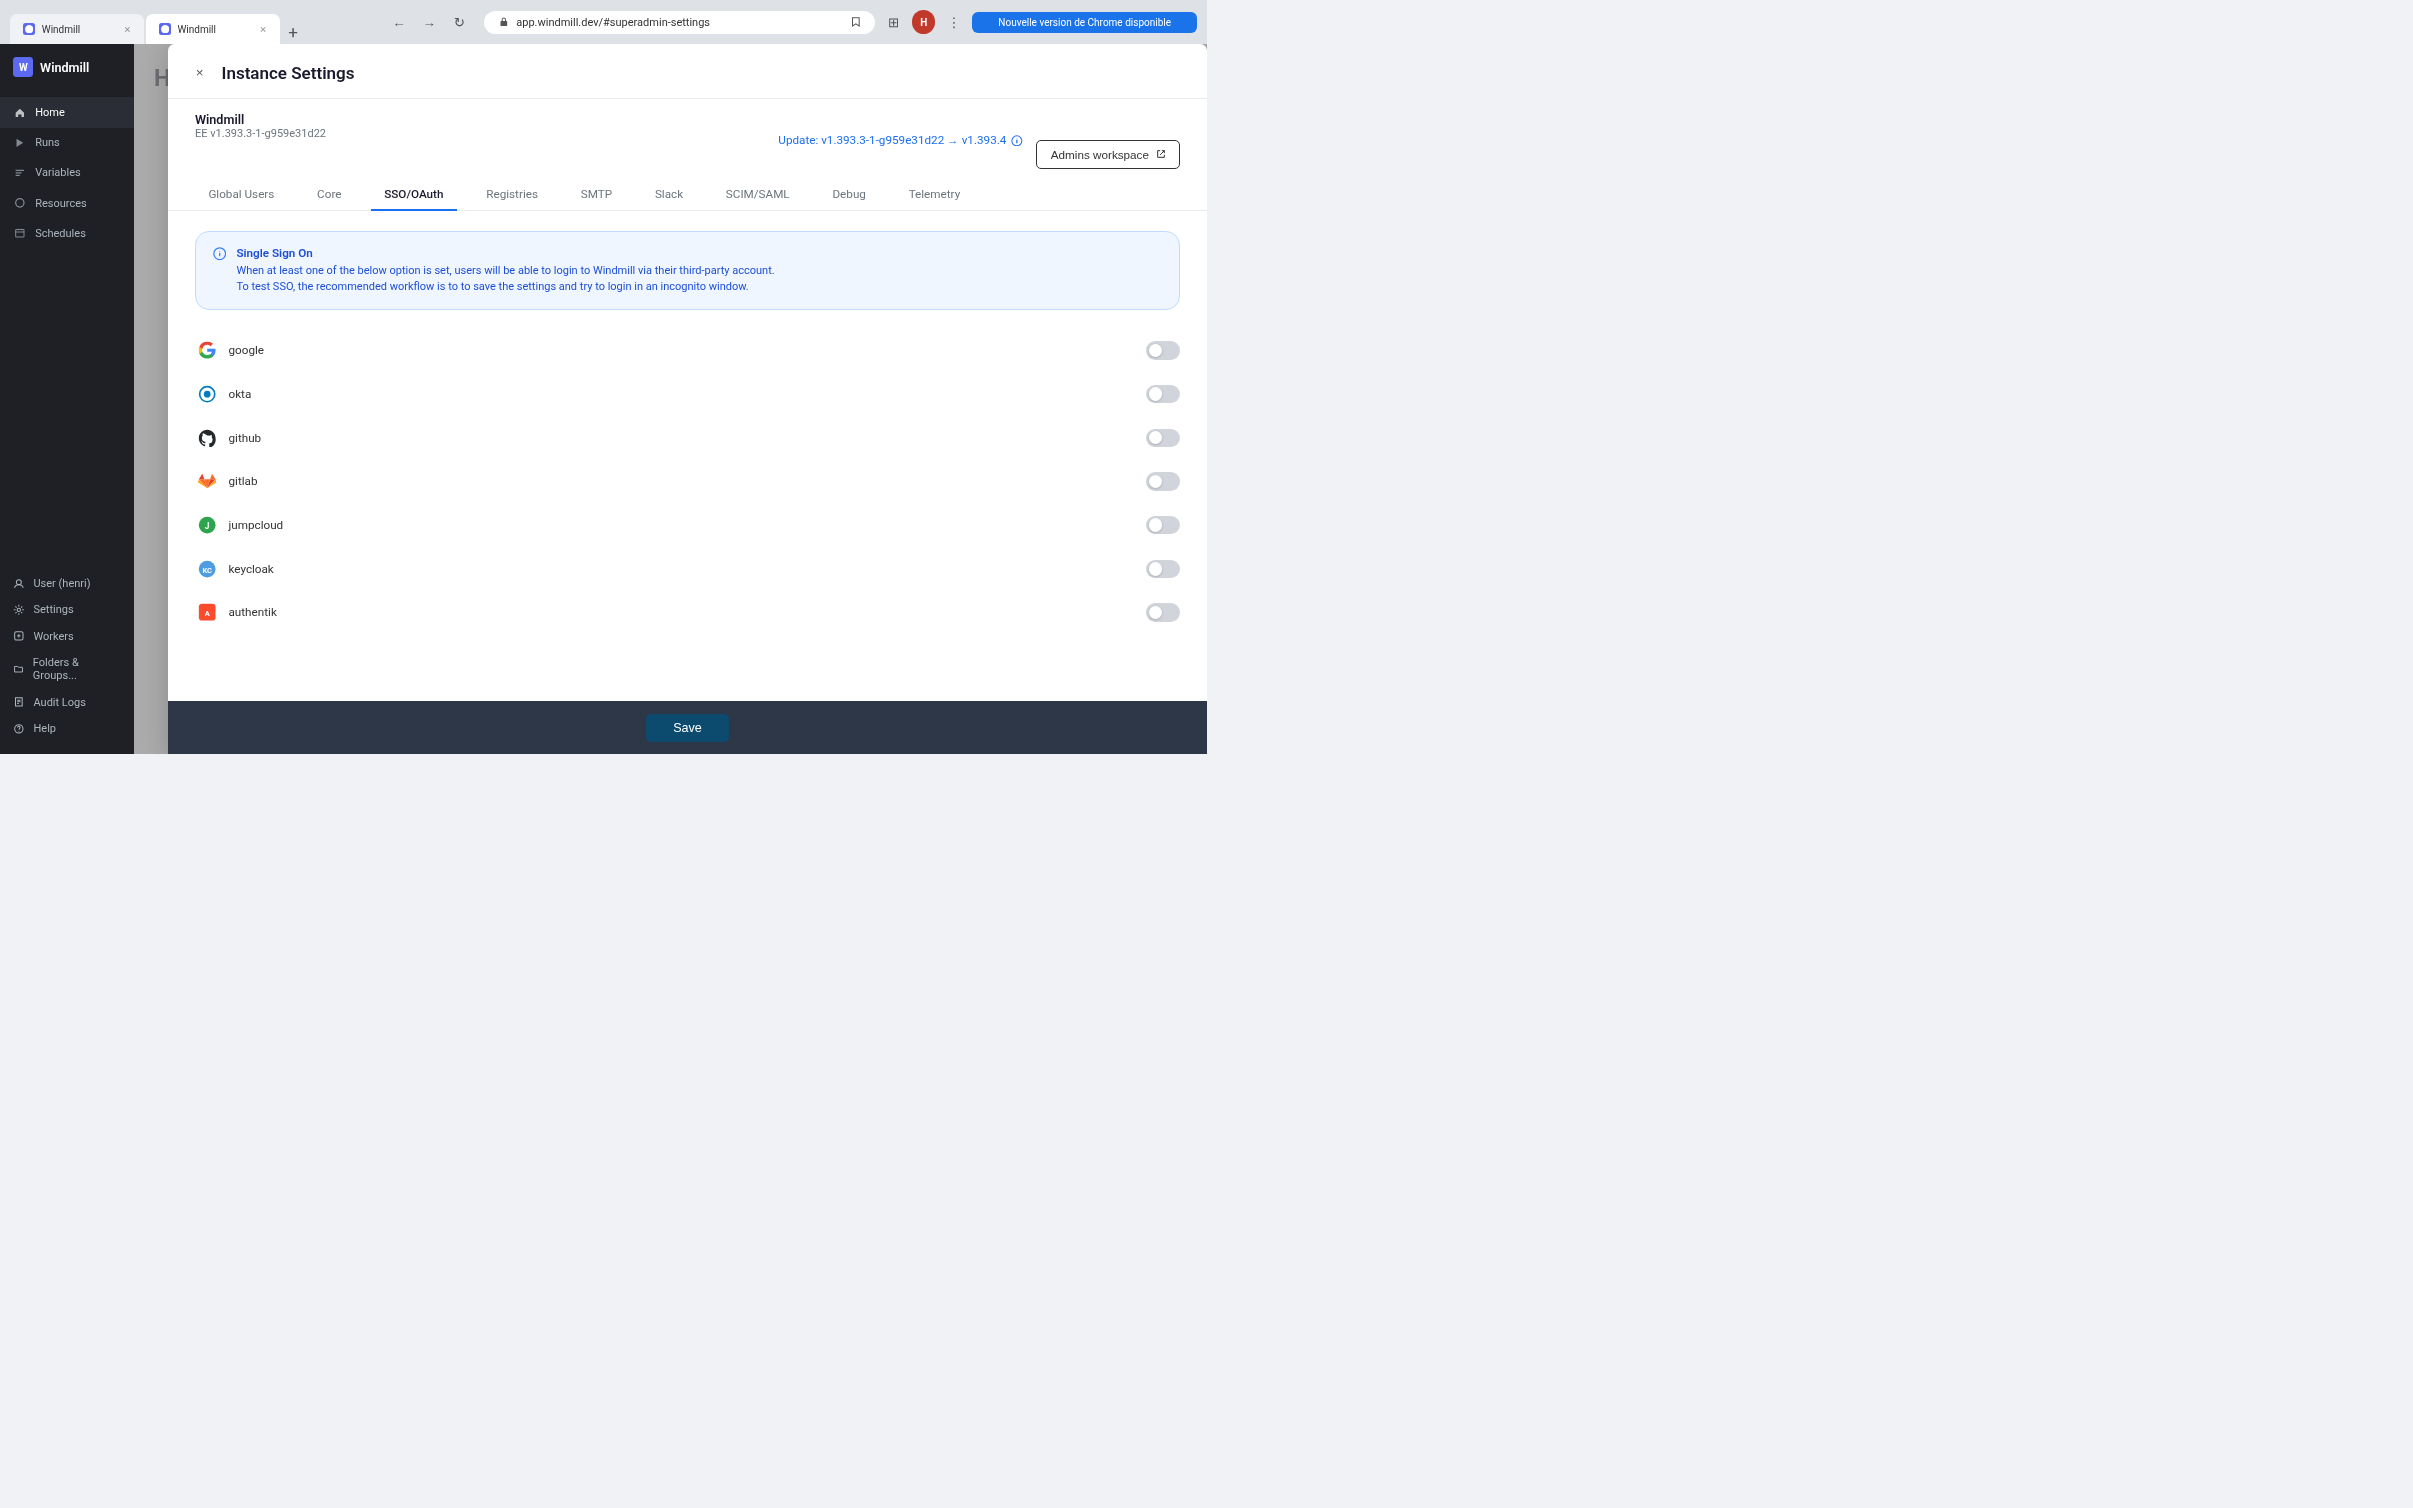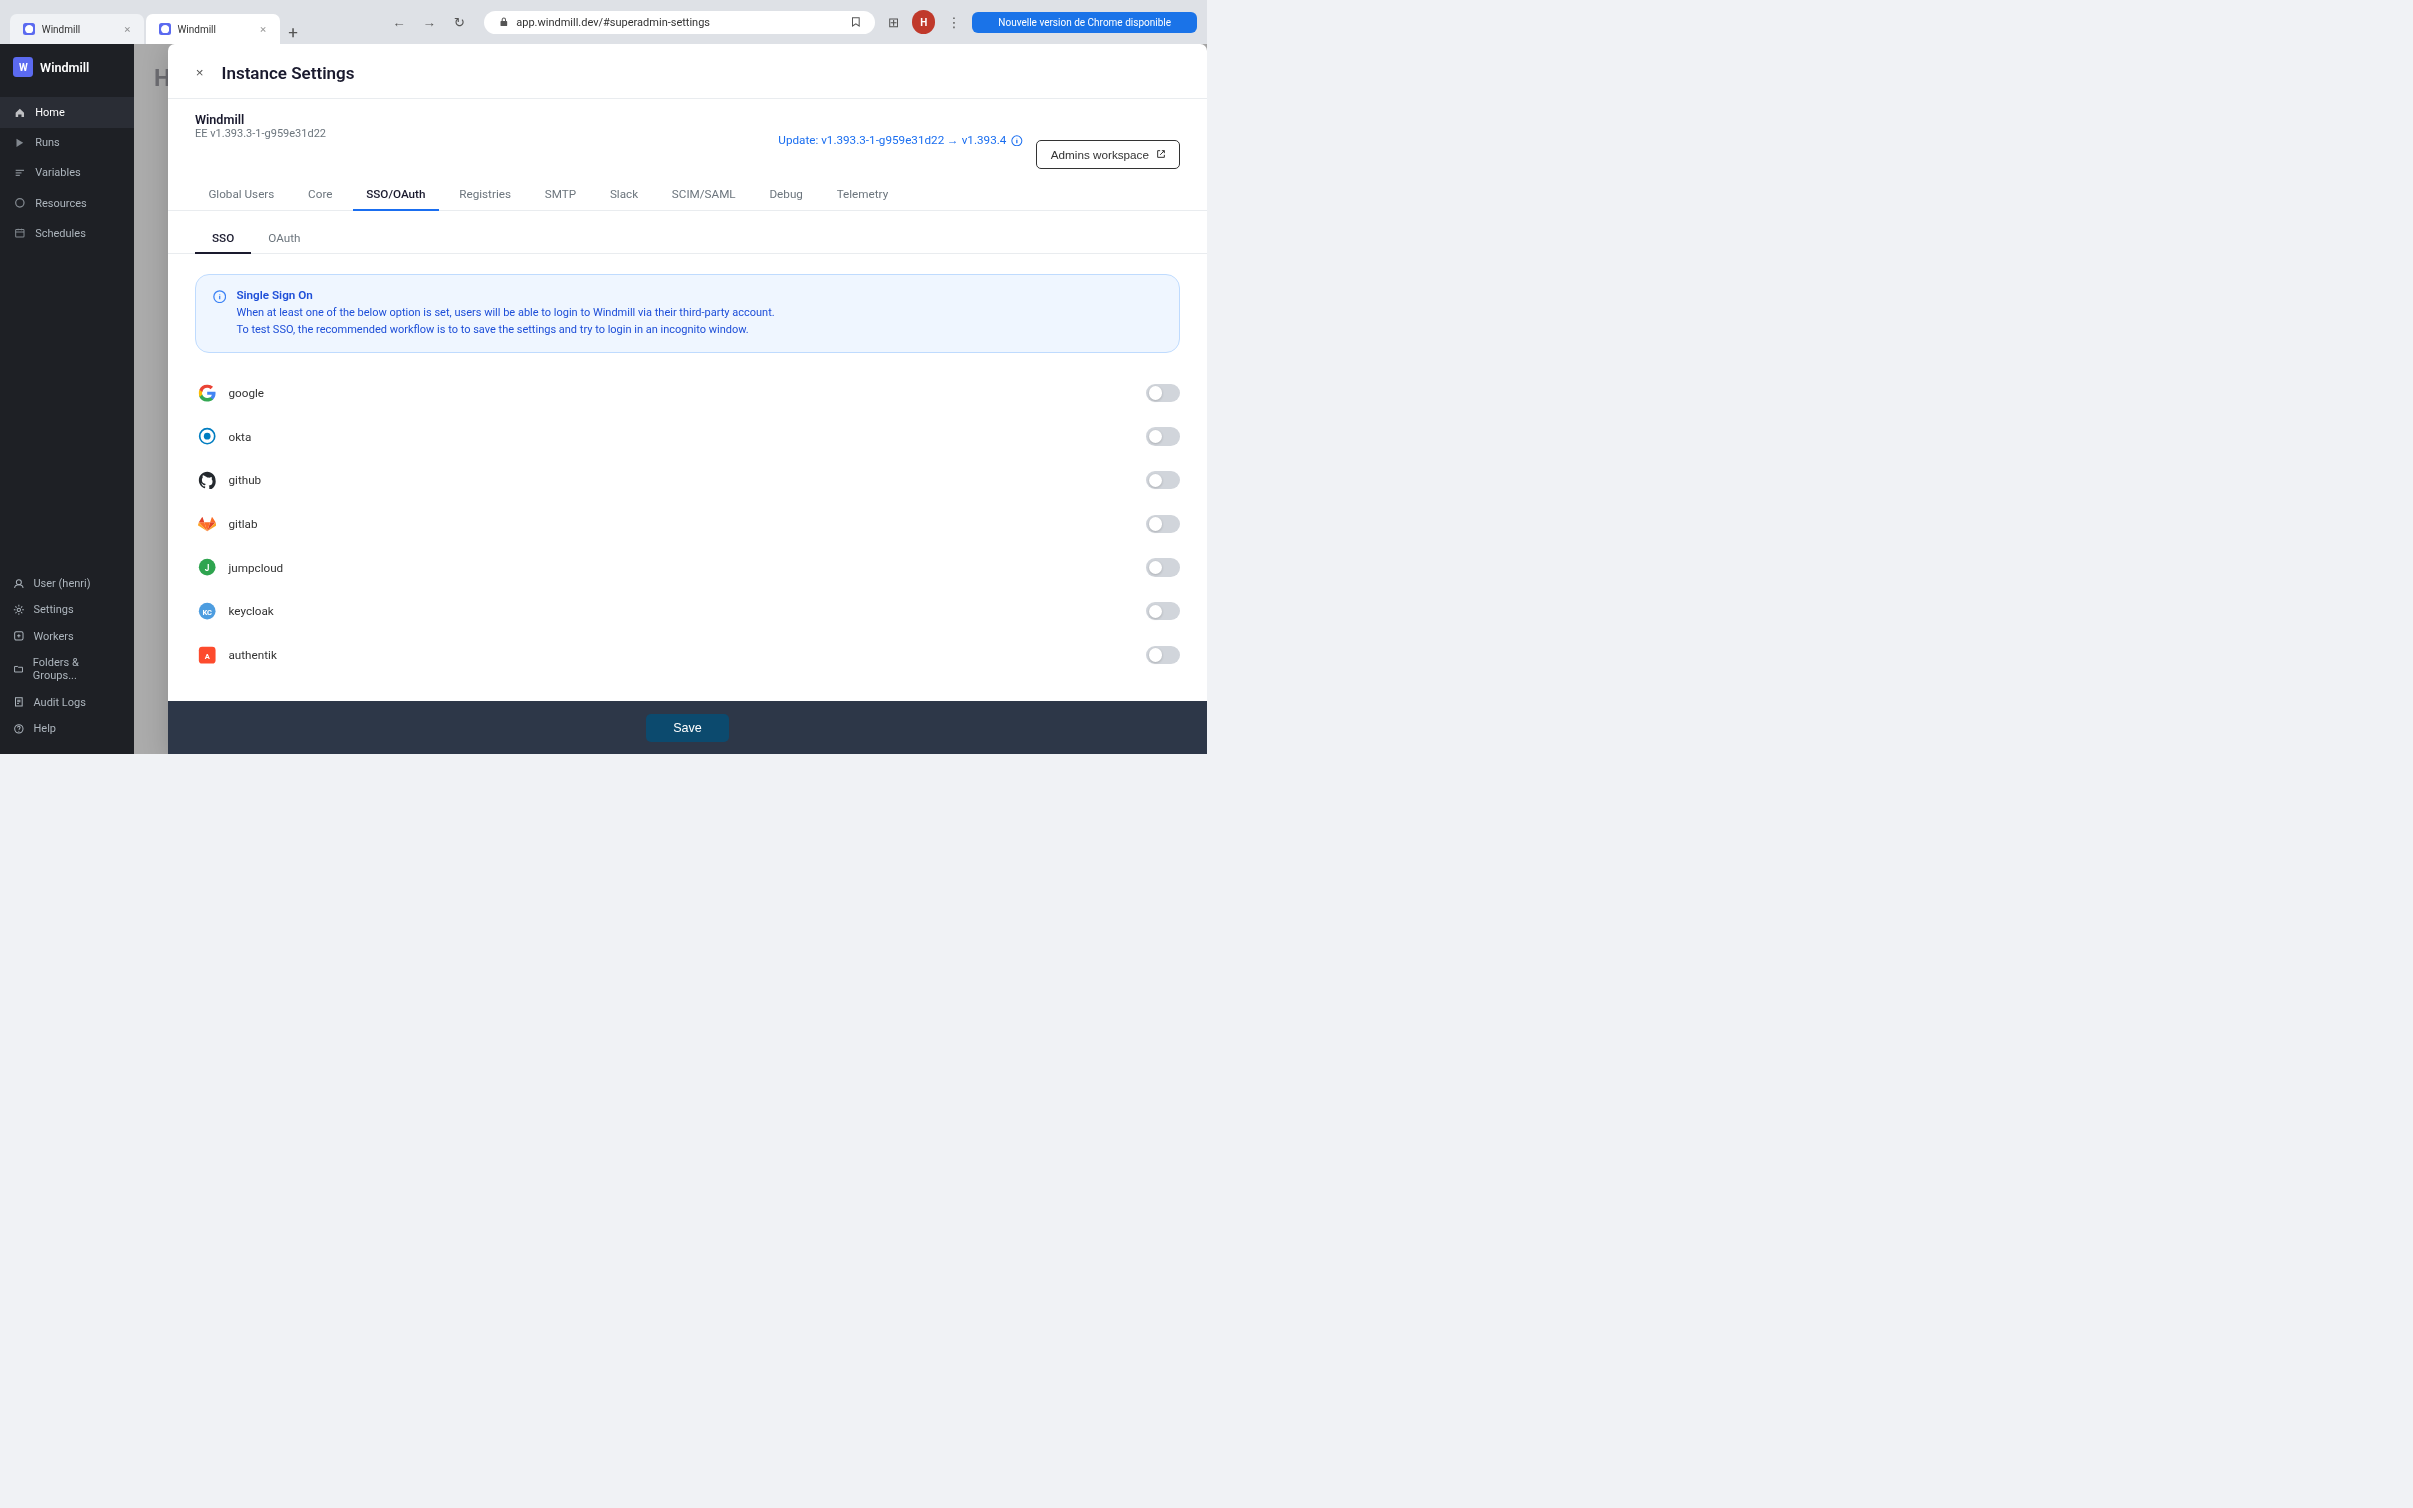--- a/index.html
+++ b/index.html
@@ -48,21 +48,21 @@
     .modal-title { font-size: 17px; font-weight: 600; color: #1a1a2e; }
 
     
     .instance-info { padding: 13.4px 27px 10px; display: flex; align-items: flex-start; justify-content: space-between; }
     .instance-name { font-size: 12.6px; font-weight: 600; color: #1a1a2e; }
     .instance-version { font-size: 11px; color: #6c757d; }
     .update-link { color: #1a6ef0; font-size: 11.7px; display: flex; align-items: center; gap: 5px; cursor: pointer; }
     .admins-workspace-btn { border: 1.3px solid #333; border-radius: 5px; padding: 6.7px 13.4px; font-size: 11.7px; font-weight: 500; cursor: pointer; display: flex; align-items: center; gap: 6.7px; background: #fff; color: #333; margin-top: 28px; }
 
     
-    .modal-tabs { display: flex; border-bottom: 1.3px solid #e9ecef; padding: 0 27px; gap: 7px; }
+    .modal-tabs { display: flex; border-bottom: 1.3px solid #e9ecef; padding: 0 27px; gap: 16px; }
     .modal-tab { padding: 8.4px 13.4px; font-size: 11.7px; color: #6c757d; cursor: pointer; border-bottom: 2.1px solid transparent; margin-bottom: -1.3px; }
     .modal-tab.active { color: #1a1a2e; border-bottom-color: #1a6ef0; font-weight: 500; }
 
     
     .sub-tabs { display: flex; padding: 13.4px 27px 0; gap: 0; border-bottom: 1.3px solid #e9ecef; }
     .sub-tab { padding: 6.7px 17px; font-size: 11.7px; color: #6c757d; cursor: pointer; border-bottom: 2.1px solid transparent; margin-bottom: -1.3px; }
     .sub-tab.active { color: #1a1a2e; border-bottom-color: #1a1a2e; font-weight: 500; }
 
     
     .modal-body { flex: 1; overflow-y: auto; padding: 20px 27px; }
@@ -298,28 +298,20 @@
           <span>SCIM/SAML</span>
         </div>
         <div class="modal-tab">
           <span>Debug</span>
         </div>
         <div class="modal-tab">
           <span>Telemetry</span>
         </div>
       </div>
 
-      <div class="sub-tabs">
-        <div class="sub-tab active">
-          <span>SSO</span>
-        </div>
-        <div class="sub-tab">
-          <span>OAuth</span>
-        </div>
-      </div>
 
       <div class="modal-body">
 
         <div class="info-banner">
           <div class="info-icon">
             <svg width="13.4" height="13.4" viewBox="0 0 16 16" fill="none">
                 <circle cx="8" cy="8" r="7" stroke="#3b82f6" stroke-width="1.5"></circle>
                 <path d="M8 7v4M8 5.5v.5" stroke="#3b82f6" stroke-width="1.5"></path>
               </svg>
           </div>

